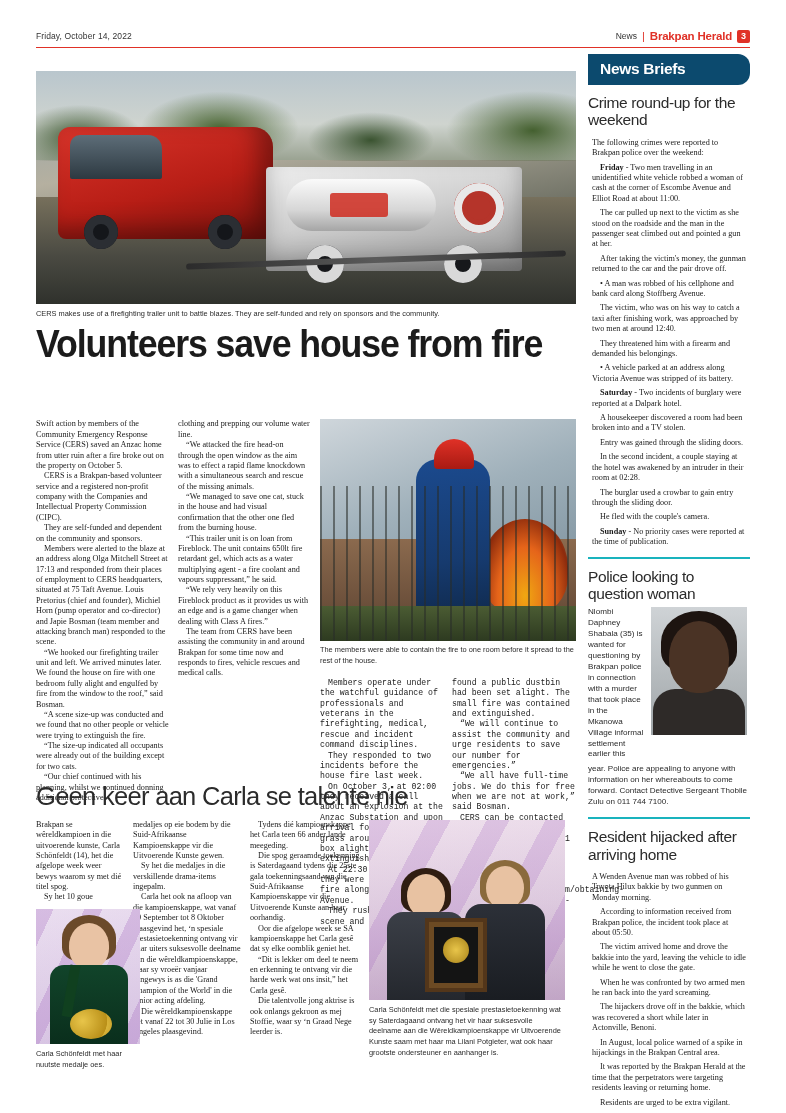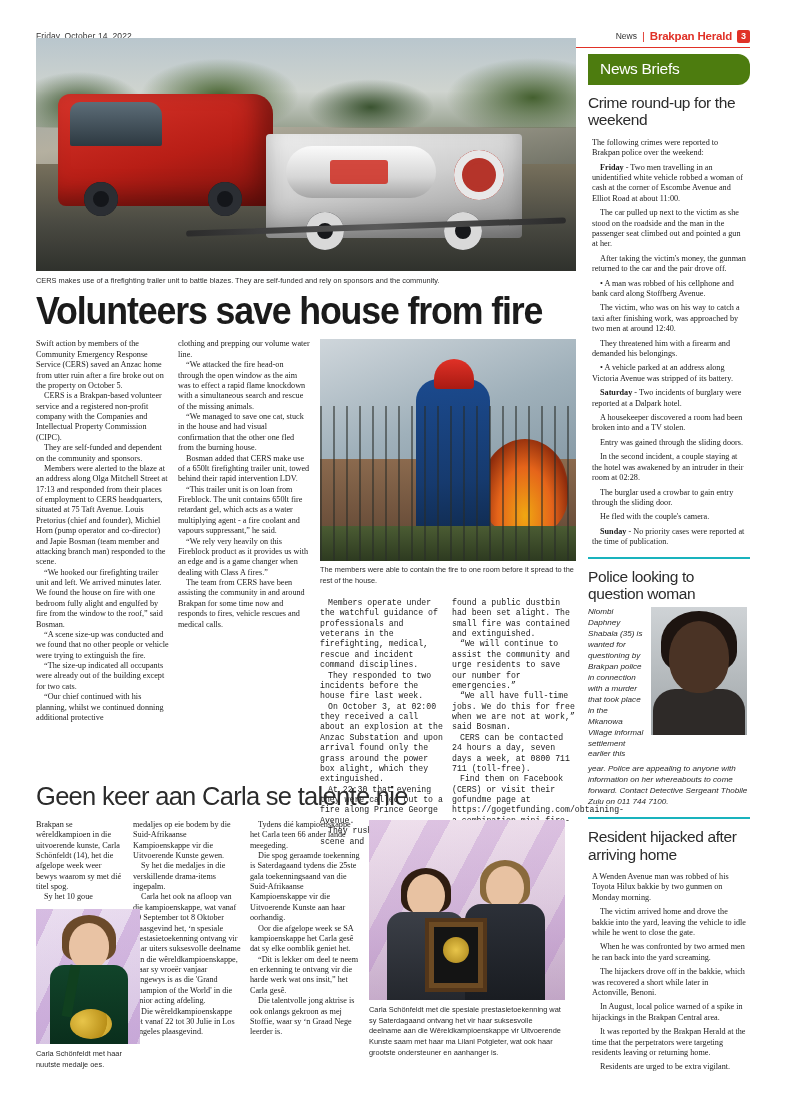--- a/index.html
+++ b/index.html
@@ -38,21 +38,21 @@
     background: #e03127; color: #fff; font-size: 9px; font-weight: bold;
     width: 13px; height: 13px; display: flex; align-items: center;
     justify-content: center; border-radius: 2px;
   }
   .masthead-rule {
     position: absolute; left: 36px; top: 47px; width: 714px;
     height: 1.4px; background: #e03127;
   }
 
   
-  .main-zone { position: absolute; left: 36px; top: 38px; width: 540px; }
+  .main-zone { position: absolute; left: 36px; top: 71px; width: 540px; }
 
   
   .lead-photo {
     width: 540px; height: 233px; position: relative; overflow: hidden;
     background: linear-gradient(170deg,#8fa3ab 0%,#b5b0a0 35%,#6d6f63 70%,#3d3f38 100%);
   }
   .lp-sky {
     position: absolute; left: 0; top: 0; width: 100%; height: 38%;
     background: linear-gradient(180deg,#b9c6cd 0%,#cfd4cf 60%,#9aa392 100%);
   }
@@ -122,21 +122,21 @@
 
   .lead-headline {
     font-family: "Liberation Sans Narrow","Liberation Sans", sans-serif;
     font-weight: bold;
     font-size: 38px; line-height: 1.02; letter-spacing: -1.2px;
     color: #1b1b1b; padding: 2px 0 9px 0;
     transform: scaleX(.94); transform-origin: left center;
   }
 
   
-  .lead-body { position: relative; width: 540px; }
+  .lead-body { position: relative; width: 540px; margin-top: 47px; }
   .col { font-size: 8.2px; line-height: 1.265; text-align: left; }
   .col p { text-indent: 8px; margin: 0; }
   .col p.noindent { text-indent: 0; }
 
   .lead-cols-top { display: flex; gap: 9px; }
   .lead-c1 { width: 133px; }
   .lead-c2 { width: 133px; }
   .lead-photo2-wrap { width: 256px; }
   .lead-photo2 {
     width: 256px; height: 222px; position: relative; overflow: hidden;
@@ -265,42 +265,42 @@
     background: radial-gradient(circle,#e8c54a 0%,#a8821a 100%);
   }
   .award-caption {
     font-family: "Liberation Sans", sans-serif;
     font-size: 7.4px; line-height: 1.45; color: #2a2a2a; padding-top: 5px;
   }
 
   
   .sidebar { position: absolute; left: 588px; top: 54px; width: 162px; }
   .briefs-banner {
-    background: #4d7c0f; color: #fff;
-    font-family: "Liberation Sans", sans-serif; font-weight: normal;
+    background: #0c4a6e; color: #fff;
+    font-family: "Liberation Sans", sans-serif; font-weight: bold;
     font-size: 15.5px; letter-spacing: -.3px;
     padding: 6px 16px 7px 12px; width: 162px;
     border-radius: 0 12px 12px 0;
   }
   .brief-head {
     font-family: "Liberation Sans", sans-serif;
     font-weight: normal; font-size: 15.5px; line-height: 1.12;
     color: #2b2b2b; letter-spacing: -.4px;
     padding: 9px 0 5px 0;
   }
   .brief-body { font-size: 8.2px; line-height: 1.27; }
   .brief-body p { text-indent: 8px; margin: 4px; }
   .brief-body p.noindent { text-indent: 0; }
   .brief-body b { font-weight: bold; }
   .brief-divider {
     height: 2.2px; background: #19b3bd; margin: 9px 0 0 0; width: 162px;
   }
   .sans-body {
     font-family: "Liberation Sans", sans-serif;
-    font-size: 8.1px; line-height: 1.35; color: #2a2a2a; font-style: italic;
+    font-size: 8.1px; line-height: 1.35; color: #2a2a2a;
   }
   .wanted-wrap { display: flex; gap: 7px; align-items: flex-start; }
   .wanted-text { width: 56px; }
   .wanted-photo {
     width: 96px; height: 128px; position: relative; overflow: hidden;
     background: linear-gradient(180deg,#cfd3d6 0%,#9fa5a8 100%);
   }
   .wp-head {
     position: absolute; left: 50%; transform: translateX(-50%); top: 14px;
     width: 60px; height: 72px; border-radius: 50% 50% 45% 45%;
@@ -367,21 +367,20 @@
         <p>Members were alerted to the blaze at an address along Olga Mitchell Street at 17:13 and responded from their places of employment to CERS headquarters, situated at 75 Taft Avenue. Louis Pretorius (chief and founder), Michiel Horn (pump operator and co-director) and Japie Bosman (team member and attacking branch man) responded to the scene.</p>
         <p>“We hooked our firefighting trailer unit and left. We arrived minutes later. We found the house on fire with one bedroom fully alight and engulfed by fire from the window to the roof,” said Bosman.</p>
         <p>“A scene size-up was conducted and we found that no other people or vehicle were trying to extinguish the fire.</p>
         <p>“The size-up indicated all occupants were already out of the building except for two cats.</p>
         <p>“Our chief continued with his planning, whilst we continued donning additional protective</p>
       </div>
       <div class="col lead-c2">
         <p class="noindent">clothing and prepping our volume water line.</p>
         <p>“We attacked the fire head-on through the open window as the aim was to effect a rapid flame knockdown with a simultaneous search and rescue of the missing animals.</p>
         <p>“We managed to save one cat, stuck in the house and had visual confirmation that the other one fled from the burning house.</p>
-        <p>Bosman added that CERS make use of a 650lt firefighting trailer unit, towed behind their rapid intervention LDV.</p>
         <p>“This trailer unit is on loan from Fireblock. The unit contains 650lt fire retardant gel, which acts as a water multiplying agent - a fire coolant and vapours suppressant,” he said.</p>
         <p>“We rely very heavily on this Fireblock product as it provides us with an edge and is a game changer when dealing with Class A fires.”</p>
         <p>The team from CERS have been assisting the community in and around Brakpan for some time now and responds to fires, vehicle rescues and medical calls.</p>
       </div>
       <div class="lead-photo2-wrap">
         <div class="lead-photo2">
           <div class="p2-wall"></div>
           <div class="p2-fire"></div>
           <div class="p2-fighter">
             <div class="p2-helmet"></div>
@@ -498,20 +497,21 @@
       <div class="wp-hair"></div>
       <div class="wp-head"></div>
     </div>
   </div>
   <div class="wanted-tail sans-body">year. Police are appealing to anyone with information on her whereabouts to come forward. Contact Detective Sergeant Thobile Zulu on 011 744 7100.</div>
 
   <div class="brief-divider"></div>
   <div class="brief-head">Resident hijacked after arriving home</div>
   <div class="brief-body">
     <p class="noindent">A Wenden Avenue man was robbed of his Toyota Hilux bakkie by two gunmen on Monday morning.</p>
+    <p>According to information received from Brakpan police, the incident took place at about 05:50.</p>
     <p>The victim arrived home and drove the bakkie into the yard, leaving the vehicle to idle while he went to close the gate.</p>
     <p>When he was confronted by two armed men he ran back into the yard screaming.</p>
     <p>The hijackers drove off in the bakkie, which was recovered a short while later in Actonville, Benoni.</p>
     <p>In August, local police warned of a spike in hijackings in the Brakpan Central area.</p>
     <p>It was reported by the Brakpan Herald at the time that the perpetrators were targeting residents leaving or returning home.</p>
     <p>Residents are urged to be extra vigilant.</p>
   </div>
 </div>
 
 </body></html>

